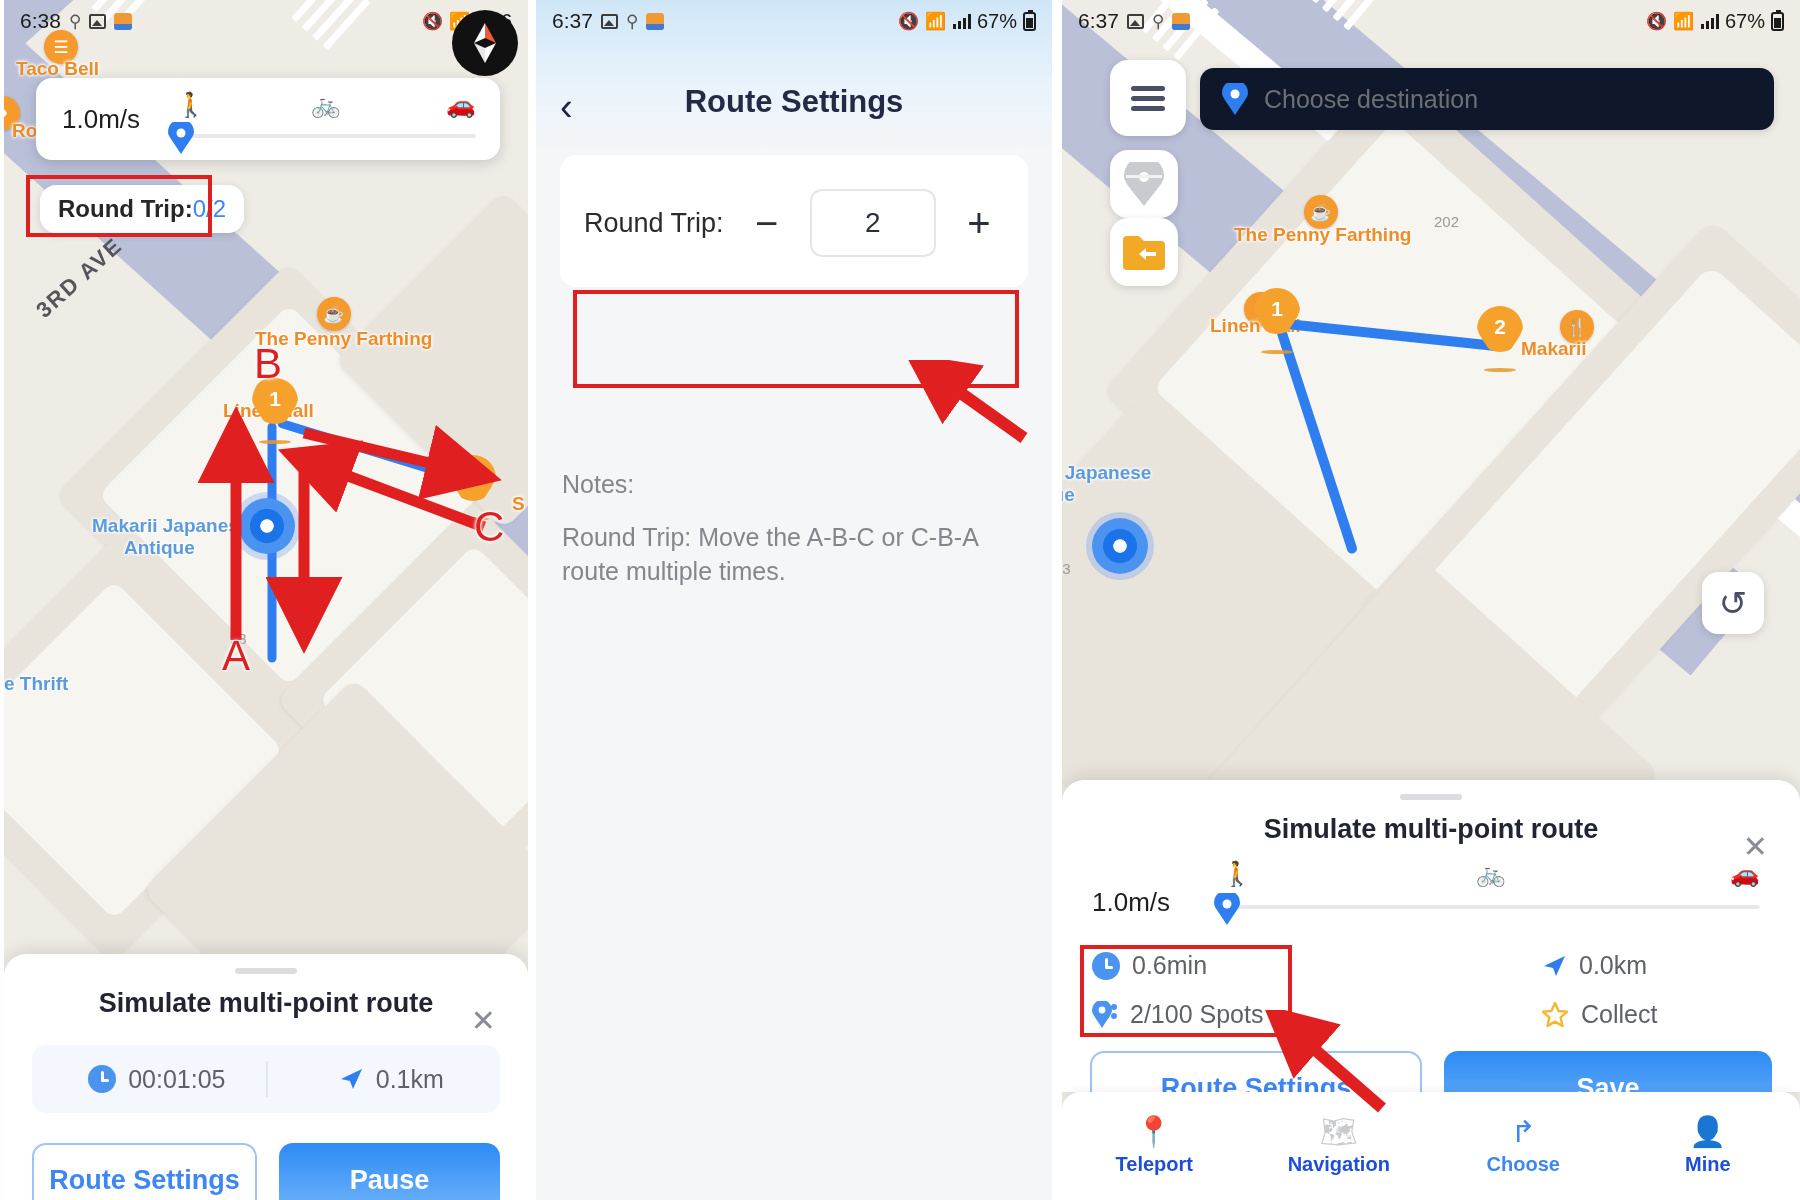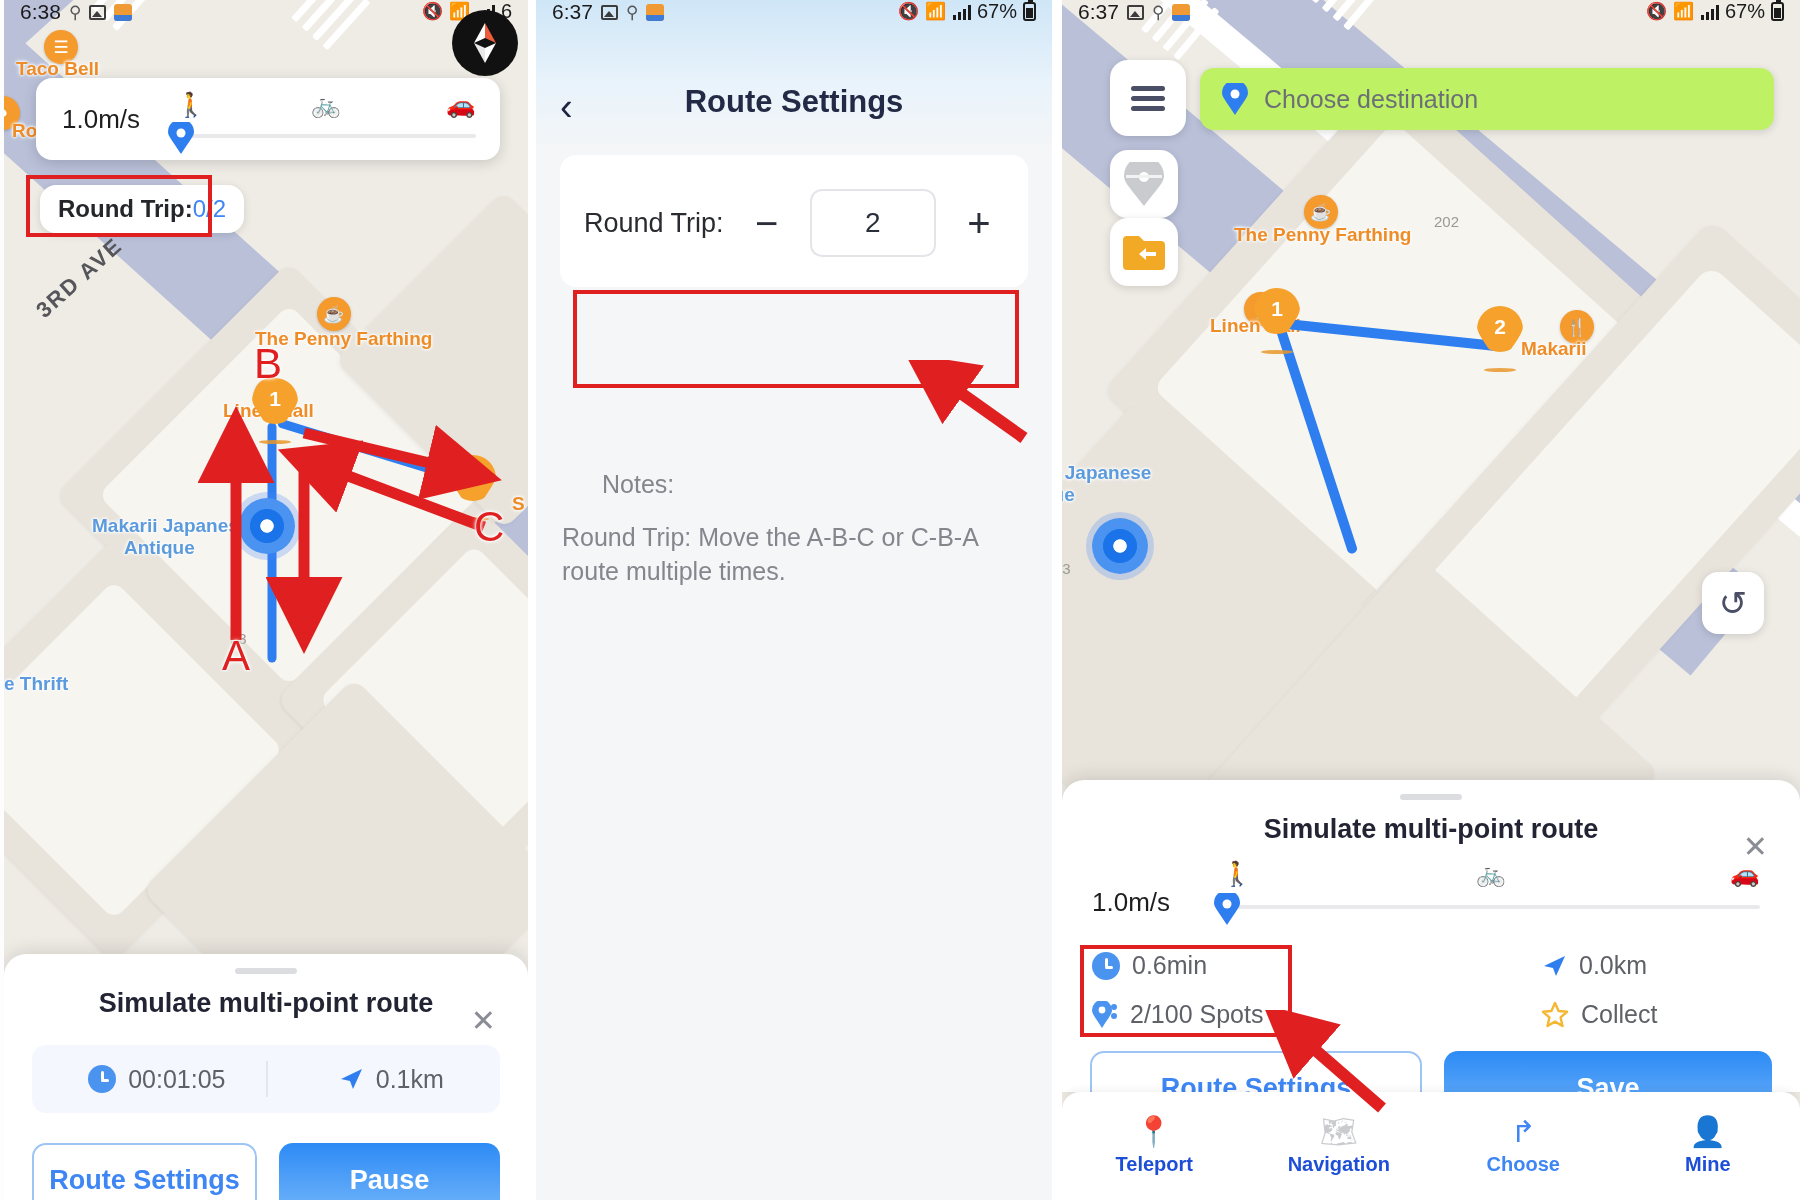--- a/index.html
+++ b/index.html
@@ -27,21 +27,21 @@
   }
   .p1 { width: 524px; margin-left: 4px; }
   .gap1 { width: 8px; background: #ffffff; height: 1200px; flex: 0 0 auto; }
   .p2 { width: 516px; background:#f5f6f7; }
   .gap2 { width: 10px; background: #ffffff; height: 1200px; flex: 0 0 auto; }
   .p3 { width: 738px; }
 
   
   .statusbar {
     position: absolute; top: 0; left: 0; right: 0; height: 42px;
-    display: flex; align-items: flex-start; justify-content: space-between;
+    display: flex; align-items: center; justify-content: space-between;
     padding: 0 16px; z-index: 40;
     font-size: 21px; color: #1b1b1b; font-weight: 500;
   }
   .sb-left { display: flex; align-items: center; gap: 8px; }
   .sb-right { display: flex; align-items: center; gap: 6px; font-size: 20px; }
   .sb-ico { font-size: 17px; line-height: 1; }
   .sb-pin { color:#555; }
   .sb-photo{ display:inline-block;width:17px;height:15px;border:2px solid #3c3c3c;border-radius:2px;position:relative;}
   .sb-photo:after{content:"";position:absolute;left:1px;bottom:1px;width:0;height:0;border-left:5px solid transparent;border-right:5px solid transparent;border-bottom:6px solid #3c3c3c;}
   .sb-loc{display:inline-block;width:18px;height:17px;background:#f09a36;border-radius:3px;position:relative;}
@@ -175,26 +175,26 @@
   .rtinput {
     flex:1; height:68px; border:2px solid #e3e5e9; border-radius:12px;
     display:flex; align-items:center; justify-content:center; font-size:28px; color:#2b2f3a;
   }
   .save-wrap { margin:36px 24px 0; }
   .save-btn {
     height:74px; border-radius:14px; background:linear-gradient(180deg,#2b89f5 0%,#79b9fb 100%);
     color:#fff; font-size:27px; display:flex; align-items:center; justify-content:center;
   }
   .notes { position:absolute; left:26px; right:26px; top:470px; }
-  .notes .n1 { font-size:25px; color:#84868d;margin-left:40px; }
+  .notes .n1 { font-size:25px; color:#84868d; }
   .notes .n2 { font-size:25px; color:#84868d; margin-top:22px; line-height:1.35; }
 
   
   .searchbar {
-    position:absolute; left:138px; right:26px; top:68px; height:62px; background:#bef264;
+    position:absolute; left:138px; right:26px; top:68px; height:62px; background:#0f172a;
     border-radius:14px; display:flex; align-items:center; gap:16px; padding:0 22px;
     box-shadow:0 2px 8px rgba(0,0,0,.14); z-index:30;
   }
   .searchbar .txt { font-size:25px; color:#6c6f76; }
   .sqbtn {
     position:absolute; left:48px; width:76px; height:76px; background:#fff; border-radius:18px;
     box-shadow:0 2px 8px rgba(0,0,0,.14); display:flex; align-items:center; justify-content:center; z-index:30;
   }
   .hamb { width:34px; }
   .hamb i{display:block;height:5px;background:#4a4f66;border-radius:3px;margin:5px 0;}

